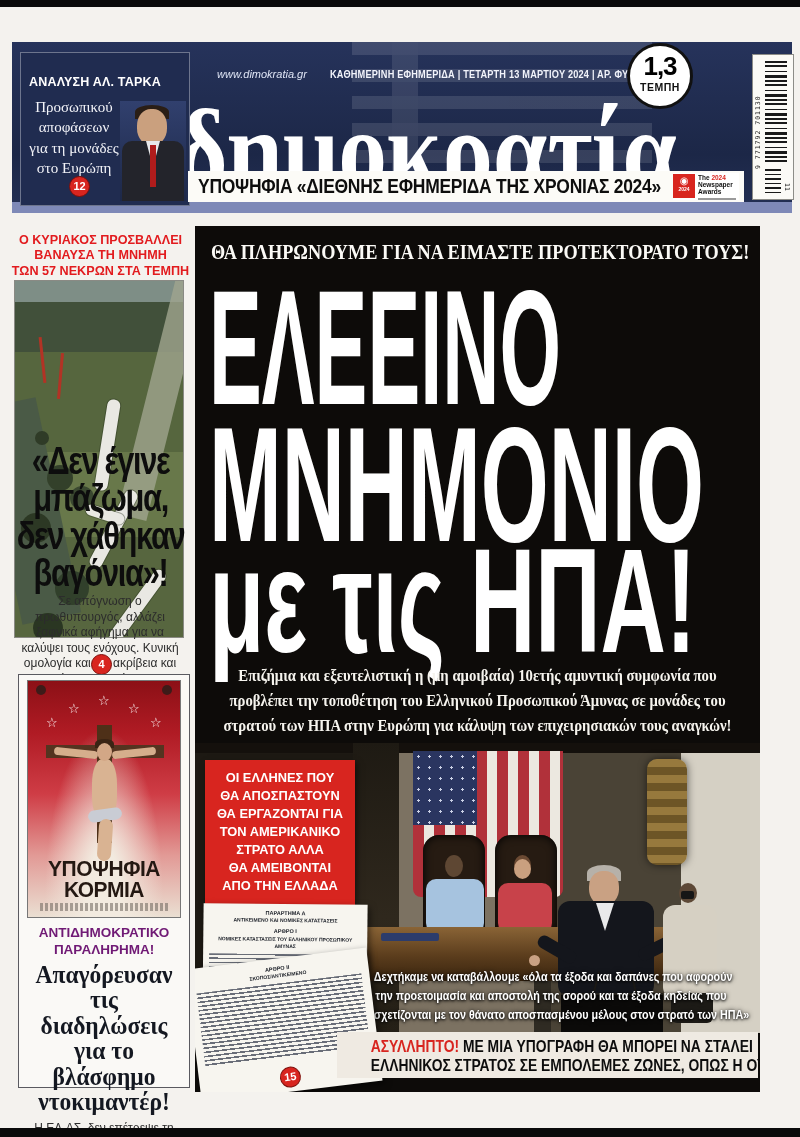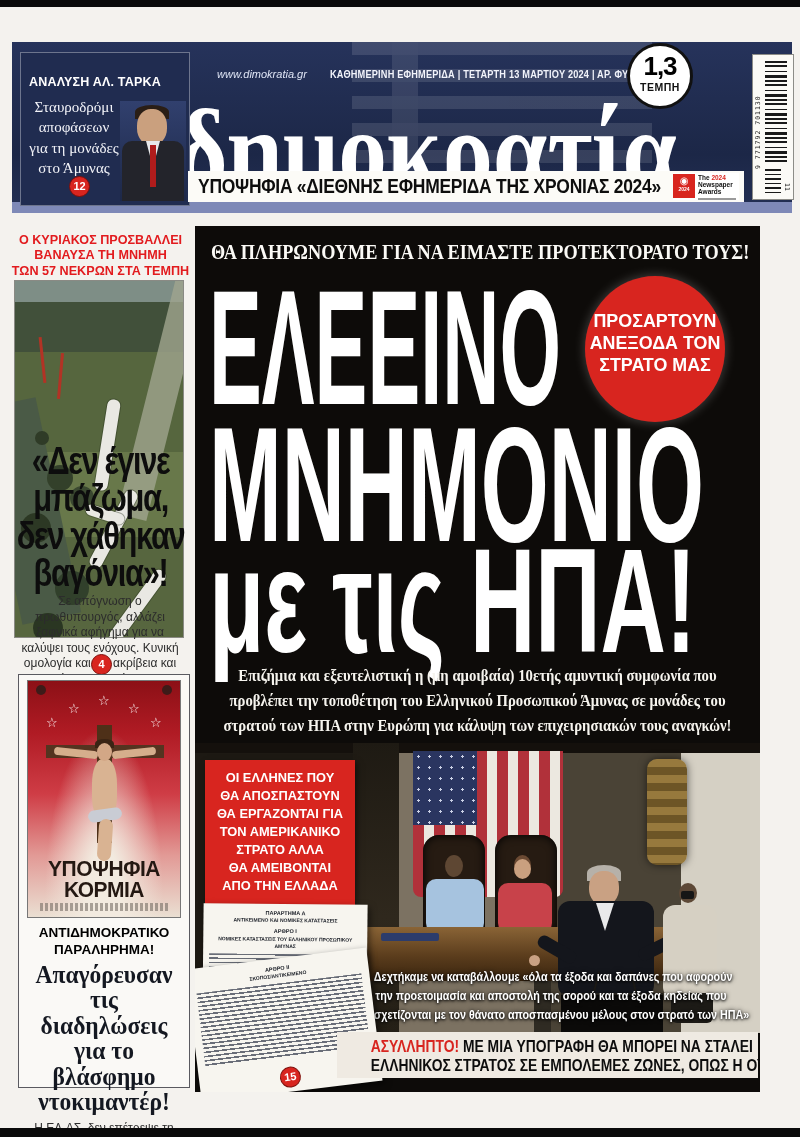--- a/index.html
+++ b/index.html
@@ -99,21 +99,21 @@
   .body-hair{position:absolute;left:67px;top:58px;width:19px;height:9px;border-radius:50% 50% 0 0;background:#3a2414;}
   .body-armL{position:absolute;left:26px;top:68px;width:44px;height:8px;border-radius:4px;background:#d5ae8c;transform:rotate(6deg);}
   .body-armR{position:absolute;left:84px;top:68px;width:44px;height:8px;border-radius:4px;background:#d5ae8c;transform:rotate(-6deg);}
   .body-cloth{position:absolute;left:60px;top:128px;width:34px;height:12px;border-radius:8px;background:#c9ccd4;transform:rotate(-8deg);}
   .body-legs{position:absolute;left:70px;top:138px;width:14px;height:42px;border-radius:8px;background:#d9b392;transform:rotate(4deg);}
   .poster-title{position:absolute;left:0;width:100%;top:178px;color:#241812;font-weight:bold;font-size:21px;line-height:.95;
       letter-spacing:-.5px;transform:scaleY(1.05);}
   .poster-credits{position:absolute;left:12px;right:12px;top:222px;height:8px;
       background:repeating-linear-gradient(90deg,#6a625a 0 3px,transparent 3px 5px);opacity:.55;}
   .poster-mark{position:absolute;top:4px;width:10px;height:10px;border-radius:50%;background:rgba(40,30,25,.8);}
-  .doc-kicker{margin-top:7px;color:#000000;font-size:13.5px;font-weight:bold;line-height:1.25;}
+  .doc-kicker{margin-top:7px;color:#701a75;font-size:13.5px;font-weight:bold;line-height:1.25;}
   .doc-headline{margin-top:3px;color:#141821;font-family:"Liberation Serif",serif;font-weight:bold;font-size:25px;line-height:1.02;
       transform:scale(.94,1);transform-origin:center top;}
   .doc-summary{margin-top:6px;padding:0 10px;color:#2c2c2c;font-size:12px;line-height:1.3;}
 
   
   .main{left:195px;top:226px;width:565px;height:866px;background:#0d0b09;overflow:hidden;}
   .main-kicker{left:16px;top:14px;color:#fbfaf6;font-family:"Liberation Serif",serif;font-weight:bold;font-size:21px;
       white-space:nowrap;transform:scaleX(.87);transform-origin:left center;}
   .hl-svg{position:absolute;left:12px;}
   .hl-svg text{font-family:"Liberation Sans",sans-serif;font-weight:bold;fill:#ffffff;}
@@ -195,24 +195,24 @@
     <div class="abs logo-dot"></div>
 
     <div class="abs price">
       <div class="price-val">1,3</div>
       <div class="price-cur">ΤΕΜΠΗ</div>
     </div>
 
     <div class="abs an-panel">
       <div class="abs an-kicker nw">ΑΝΑΛΥΣΗ ΑΛ. ΤΑΡΚΑ</div>
       <div class="abs an-title">
-        <div>Σταυροδρόμι</div>
+        <div>Προσωπικού</div>
         <div>αποφάσεων</div>
         <div>για τη μονάδες</div>
-        <div>στο Άμυνας</div>
+        <div>στο Ευρώπη</div>
       </div>
       <div class="abs an-photo">
         <div class="an-hair"></div>
         <div class="an-head"></div>
         <div class="an-suit"></div>
         <div class="an-shirt"></div>
         <div class="an-tie"></div>
       </div>
       <span class="abs pref an-pref">12</span>
     </div>
@@ -313,27 +313,20 @@
     <svg class="hl-svg" style="top:58px" width="470" height="125">
       <text x="2" y="120" font-size="163" textLength="352" lengthAdjust="spacingAndGlyphs">ΕΛΕΕΙΝΟ</text>
     </svg>
     <svg class="hl-svg" style="top:195px" width="540" height="125">
       <text x="2" y="120" font-size="163" textLength="495" lengthAdjust="spacingAndGlyphs">ΜΝΗΜΟΝΙΟ</text>
     </svg>
     <svg class="hl-svg" style="top:318px" width="540" height="145">
       <text x="2" y="108" font-size="148" textLength="487" lengthAdjust="spacingAndGlyphs">με τις ΗΠΑ!</text>
     </svg>
 
-    <div class="abs badge">
-      <div class="badge-pad">
-        <div class="badge-line">ΠΡΟΣΑΡΤΟΥΝ</div>
-        <div class="badge-line">ΑΝΕΞΟΔΑ ΤΟΝ</div>
-        <div class="badge-line">ΣΤΡΑΤΟ ΜΑΣ</div>
-      </div>
-    </div>
 
     <div class="abs deck">
       <div>Επιζήμια και εξευτελιστική η (μη αμοιβαία) 10ετής αμυντική συμφωνία που</div>
       <div>προβλέπει την τοποθέτηση του Ελληνικού Προσωπικού Άμυνας σε μονάδες του</div>
       <div>στρατού των ΗΠΑ στην Ευρώπη για κάλυψη των επιχειρησιακών τους αναγκών!</div>
     </div>
 
     <div class="abs photo">
       <div class="ph-topband"></div>
       <div class="ph-colL"></div>

